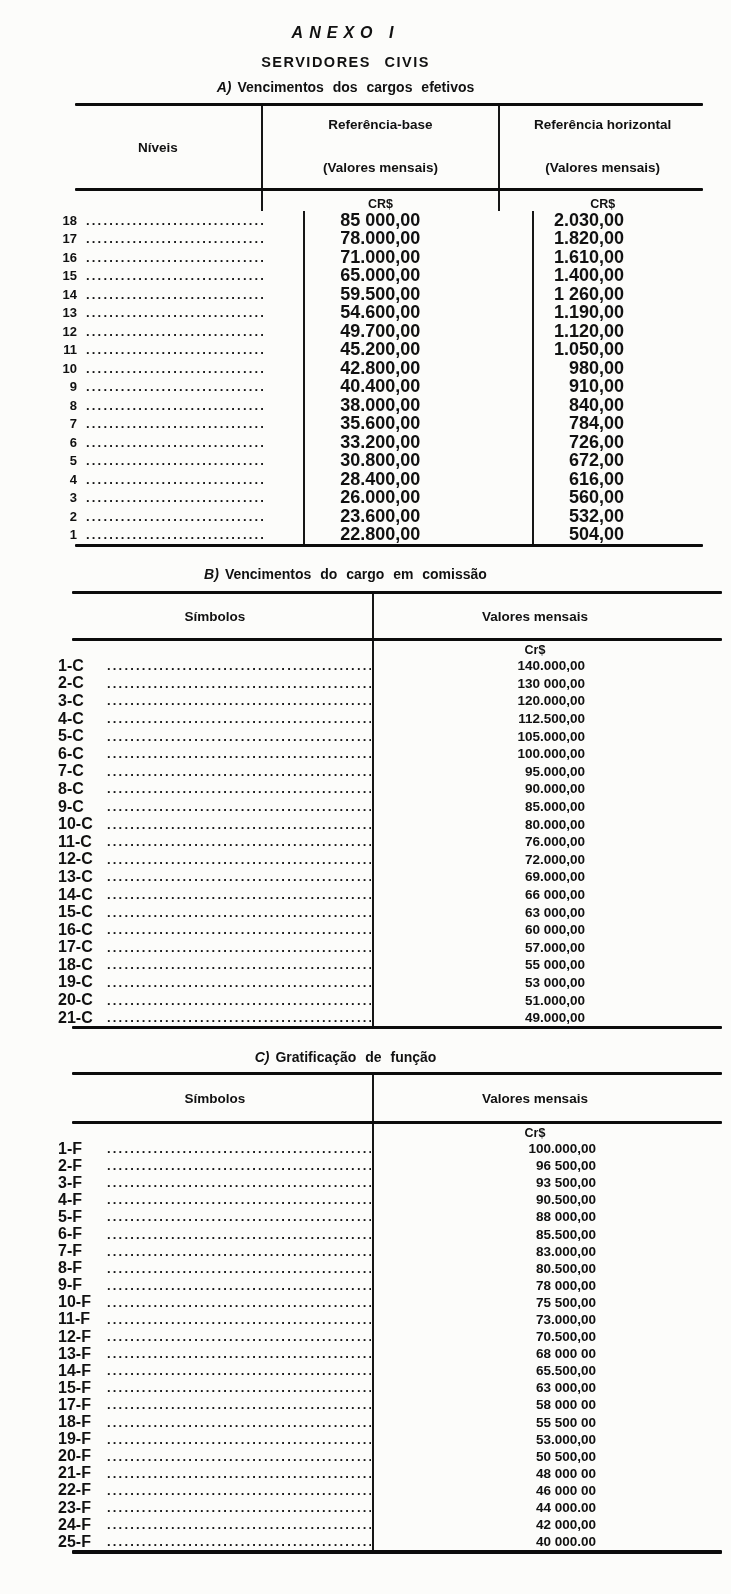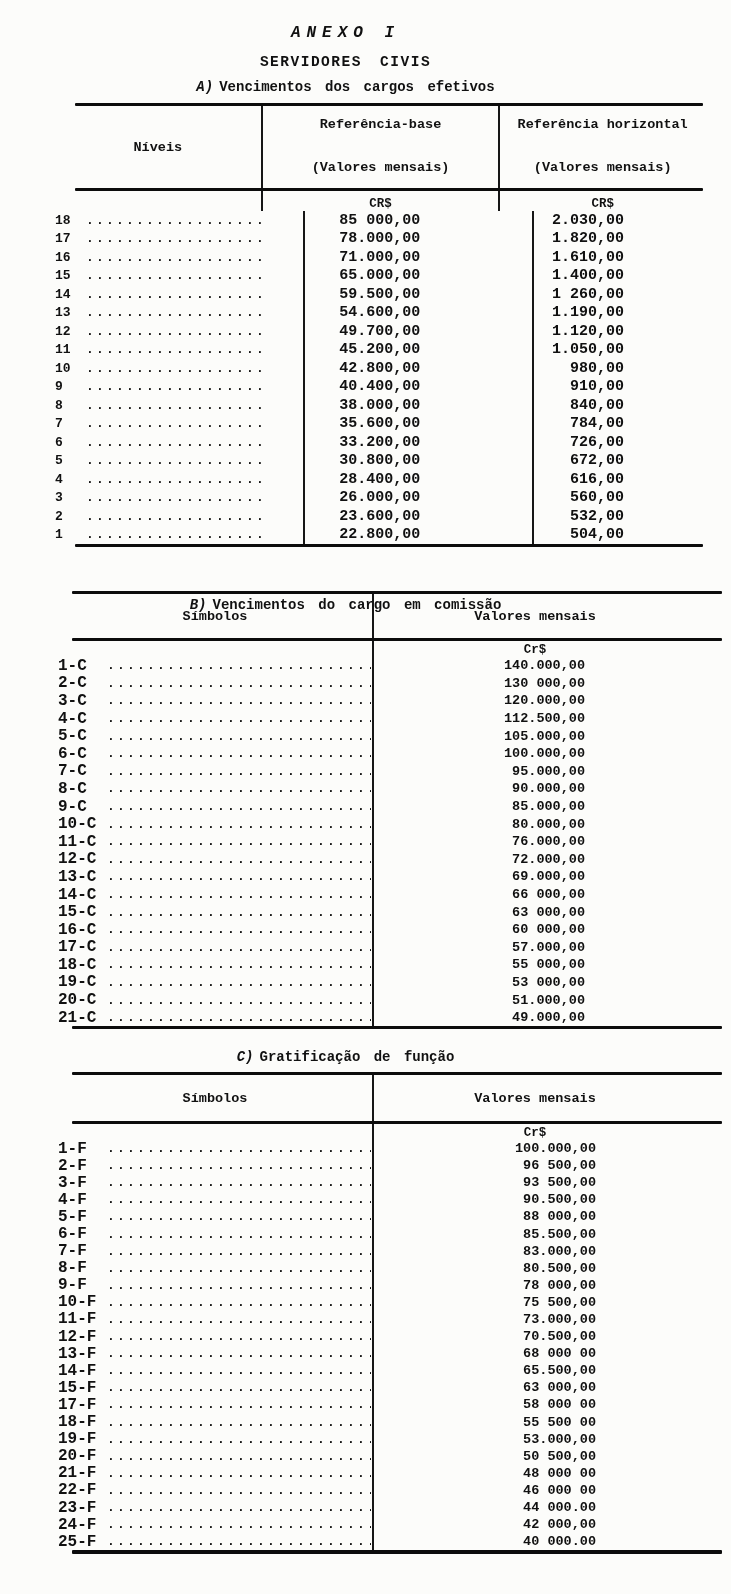--- a/index.html
+++ b/index.html
@@ -1,74 +1,74 @@
 <!DOCTYPE html>
 <html><head>
 <meta charset="utf-8">
 <style>
   html,body{margin:0;padding:0;}
   body{background:#e8e8e4;}
   .page{
     position:relative;
     width:731px;height:1594px;
     background:#fcfcfa;
-    font-family:Liberation Mono, monospace;
+    font-family:Liberation Sans, sans-serif;
     color:#111;
     overflow:hidden;
   }
   
   .doc-title{
     position:absolute;top:24px;left:0;right:40px;
     text-align:center;font-size:16px;font-weight:700;font-style:italic;
     letter-spacing:6px;
   }
   .doc-subtitle{
     position:absolute;top:54px;left:0;right:40px;
     text-align:center;font-size:14.5px;font-weight:700;letter-spacing:1.5px;word-spacing:8px;
   }
   .section-caption{
     position:absolute;left:0;right:40px;
     text-align:center;font-size:14px;font-weight:700;word-spacing:5px;
   }
   .cap-letter{font-style:italic;margin-right:6px;}
   #capA{top:79px;}
-  #capB{top:597px;text-align:center;}
+  #capB{top:566px;text-align:center;}
   #capC{top:1049px;}
 
   
   .hr{height:3px;background:#0c0c0c;border-radius:1px;}
   .v{border-left:2px solid #161616;}
   .num{justify-content:flex-end;}
   .dots{
     flex:1;overflow:hidden;white-space:nowrap;
     font-weight:700;font-size:13px;letter-spacing:2.2px;
     margin:0 1px 0 9px;color:#151515;
   }
   .dots::after{content:"...........................................................................................";}
   .curr-line{font-weight:700;font-size:12.5px;text-align:center;}
 
   
   #tableA{position:absolute;top:103px;left:55px;width:650px;}
   #tableA .hr{margin-left:20px;margin-right:2px;}
   .ahead{display:flex;height:82px;}
-  .ac1{width:212px;box-sizing:border-box;}
+  .ac1{width:212px;box-sizing:border-box;text-align:right;}
   .ac2{width:245px;box-sizing:border-box;}
   .ac3{width:213px;box-sizing:border-box;}
   .hc{display:flex;align-items:center;justify-content:center;
       font-size:13.5px;font-weight:700;}
   .hc2{display:flex;flex-direction:column;justify-content:space-between;
       text-align:center;font-size:13.5px;font-weight:700;
       padding:11px 0 13px;}
   .a-currrow{display:flex;height:20px;align-items:center;}
   .a-currrow .ac2,.a-currrow .ac3{height:100%;display:flex;align-items:flex-end;justify-content:center;}
   .ar{display:flex;height:18.5px;align-items:center;gap:36px;}
   .ar .ac1{display:flex;align-items:center;height:100%;}
   .ar .ac2,.ar .ac3{display:flex;align-items:center;height:100%;}
   .lvl{font-size:13px;font-weight:700;min-width:22px;}
-  .aval{font-size:15px;font-weight:700;}
+  .aval{font-size:18px;font-weight:700;}
   .ar .ac2{padding-right:76px;box-sizing:border-box;}
   .ar .ac3{padding-right:81px;box-sizing:border-box;}
 
   
   .tbl{position:absolute;left:46px;width:664px;margin-left:12px;}
   #tableB{top:591px;}
   #tableC{top:1072px;}
   .tbl .hr{margin-left:14px;margin-right:0;}
   .bhead{display:flex;}
   #tableB .bhead{height:44px;}

